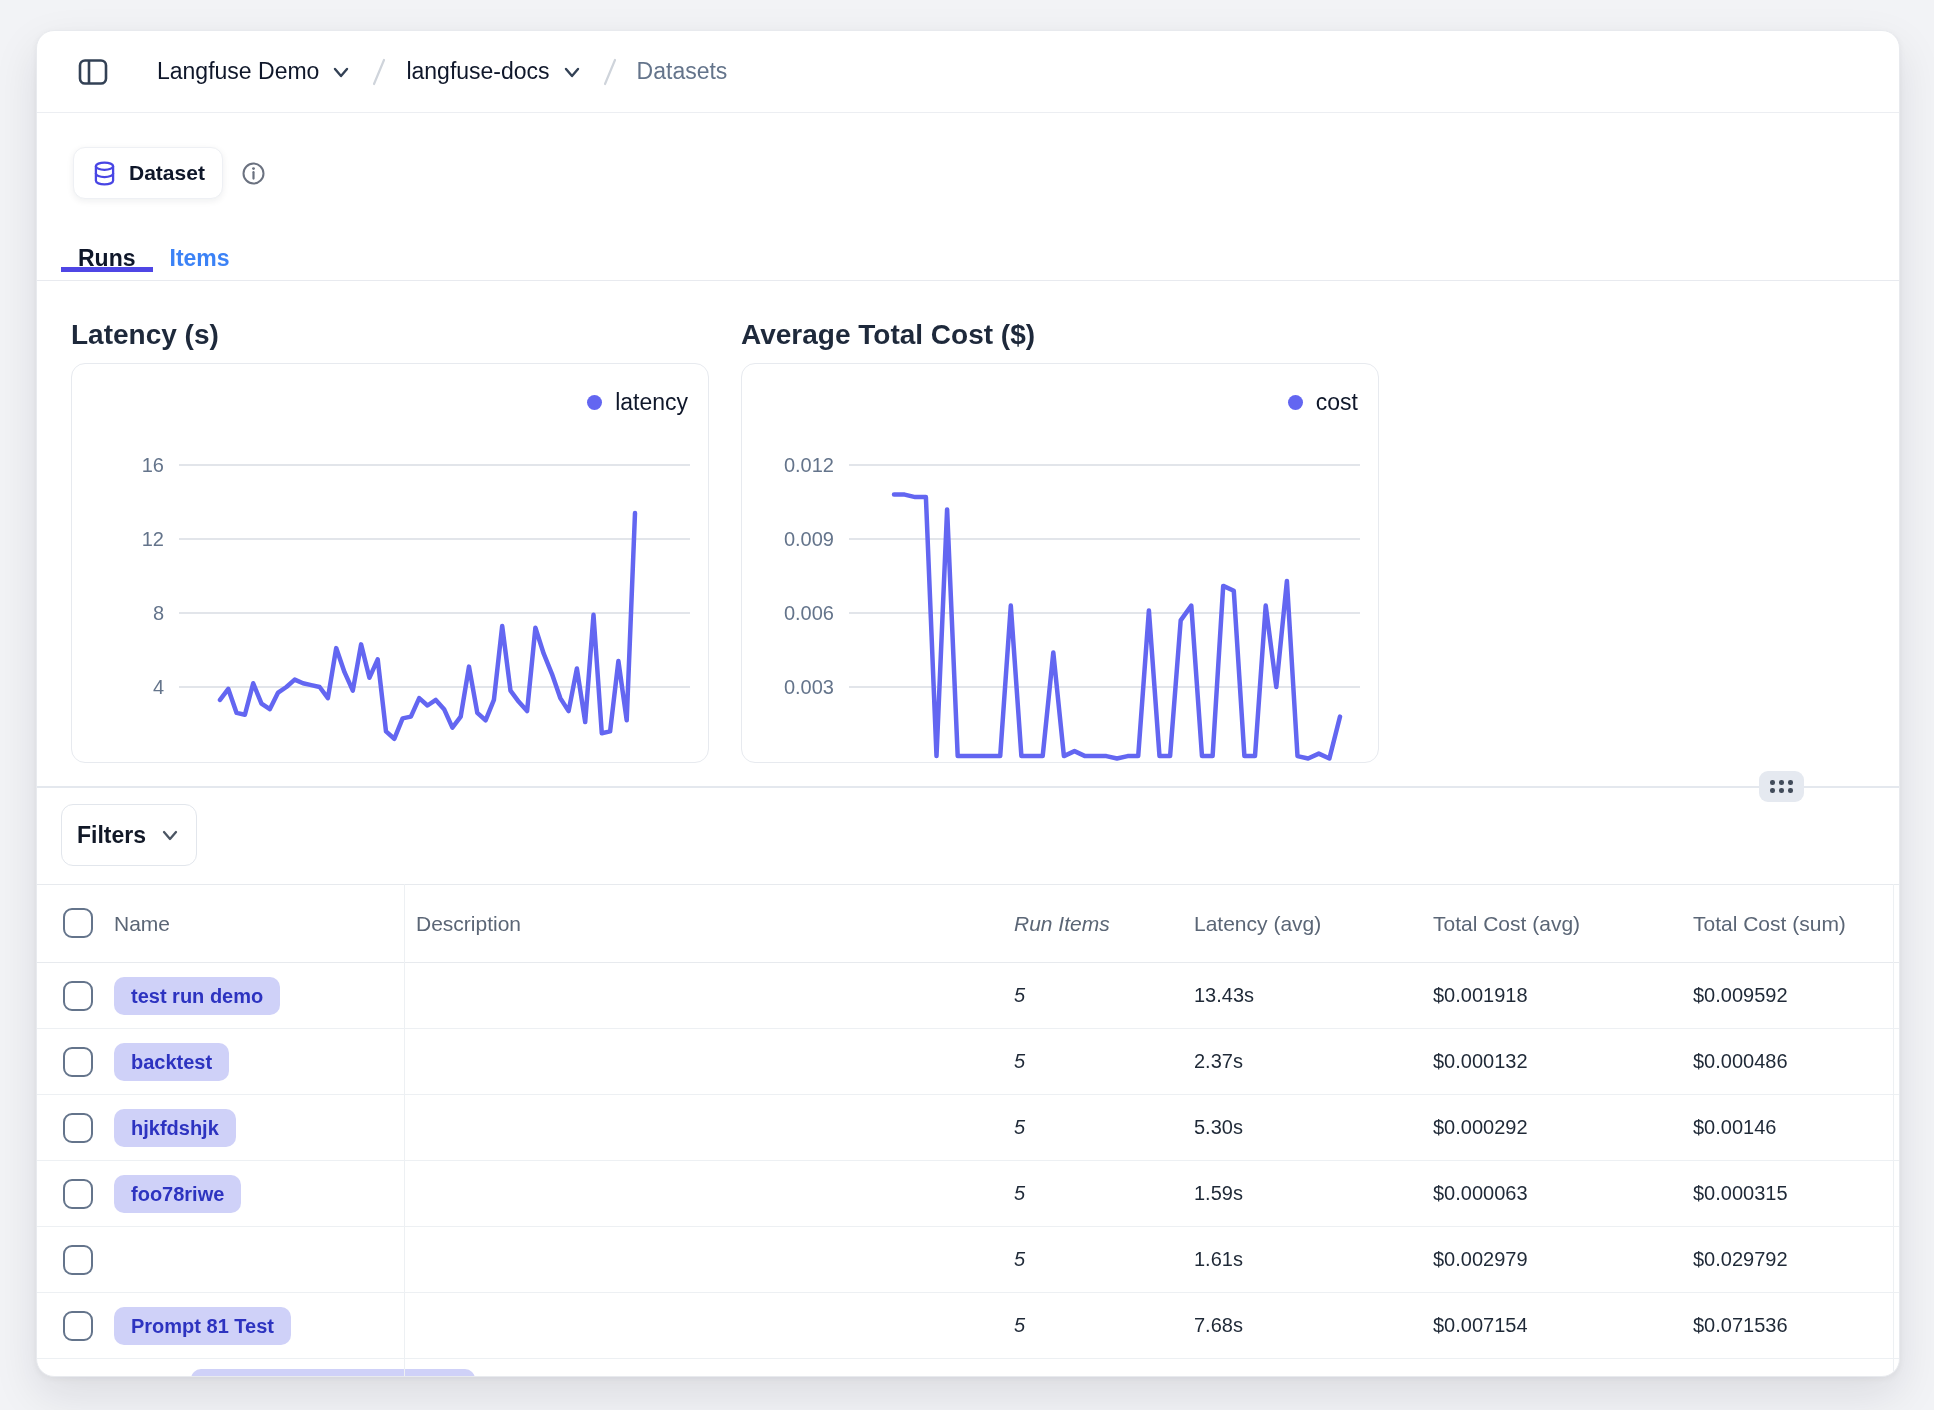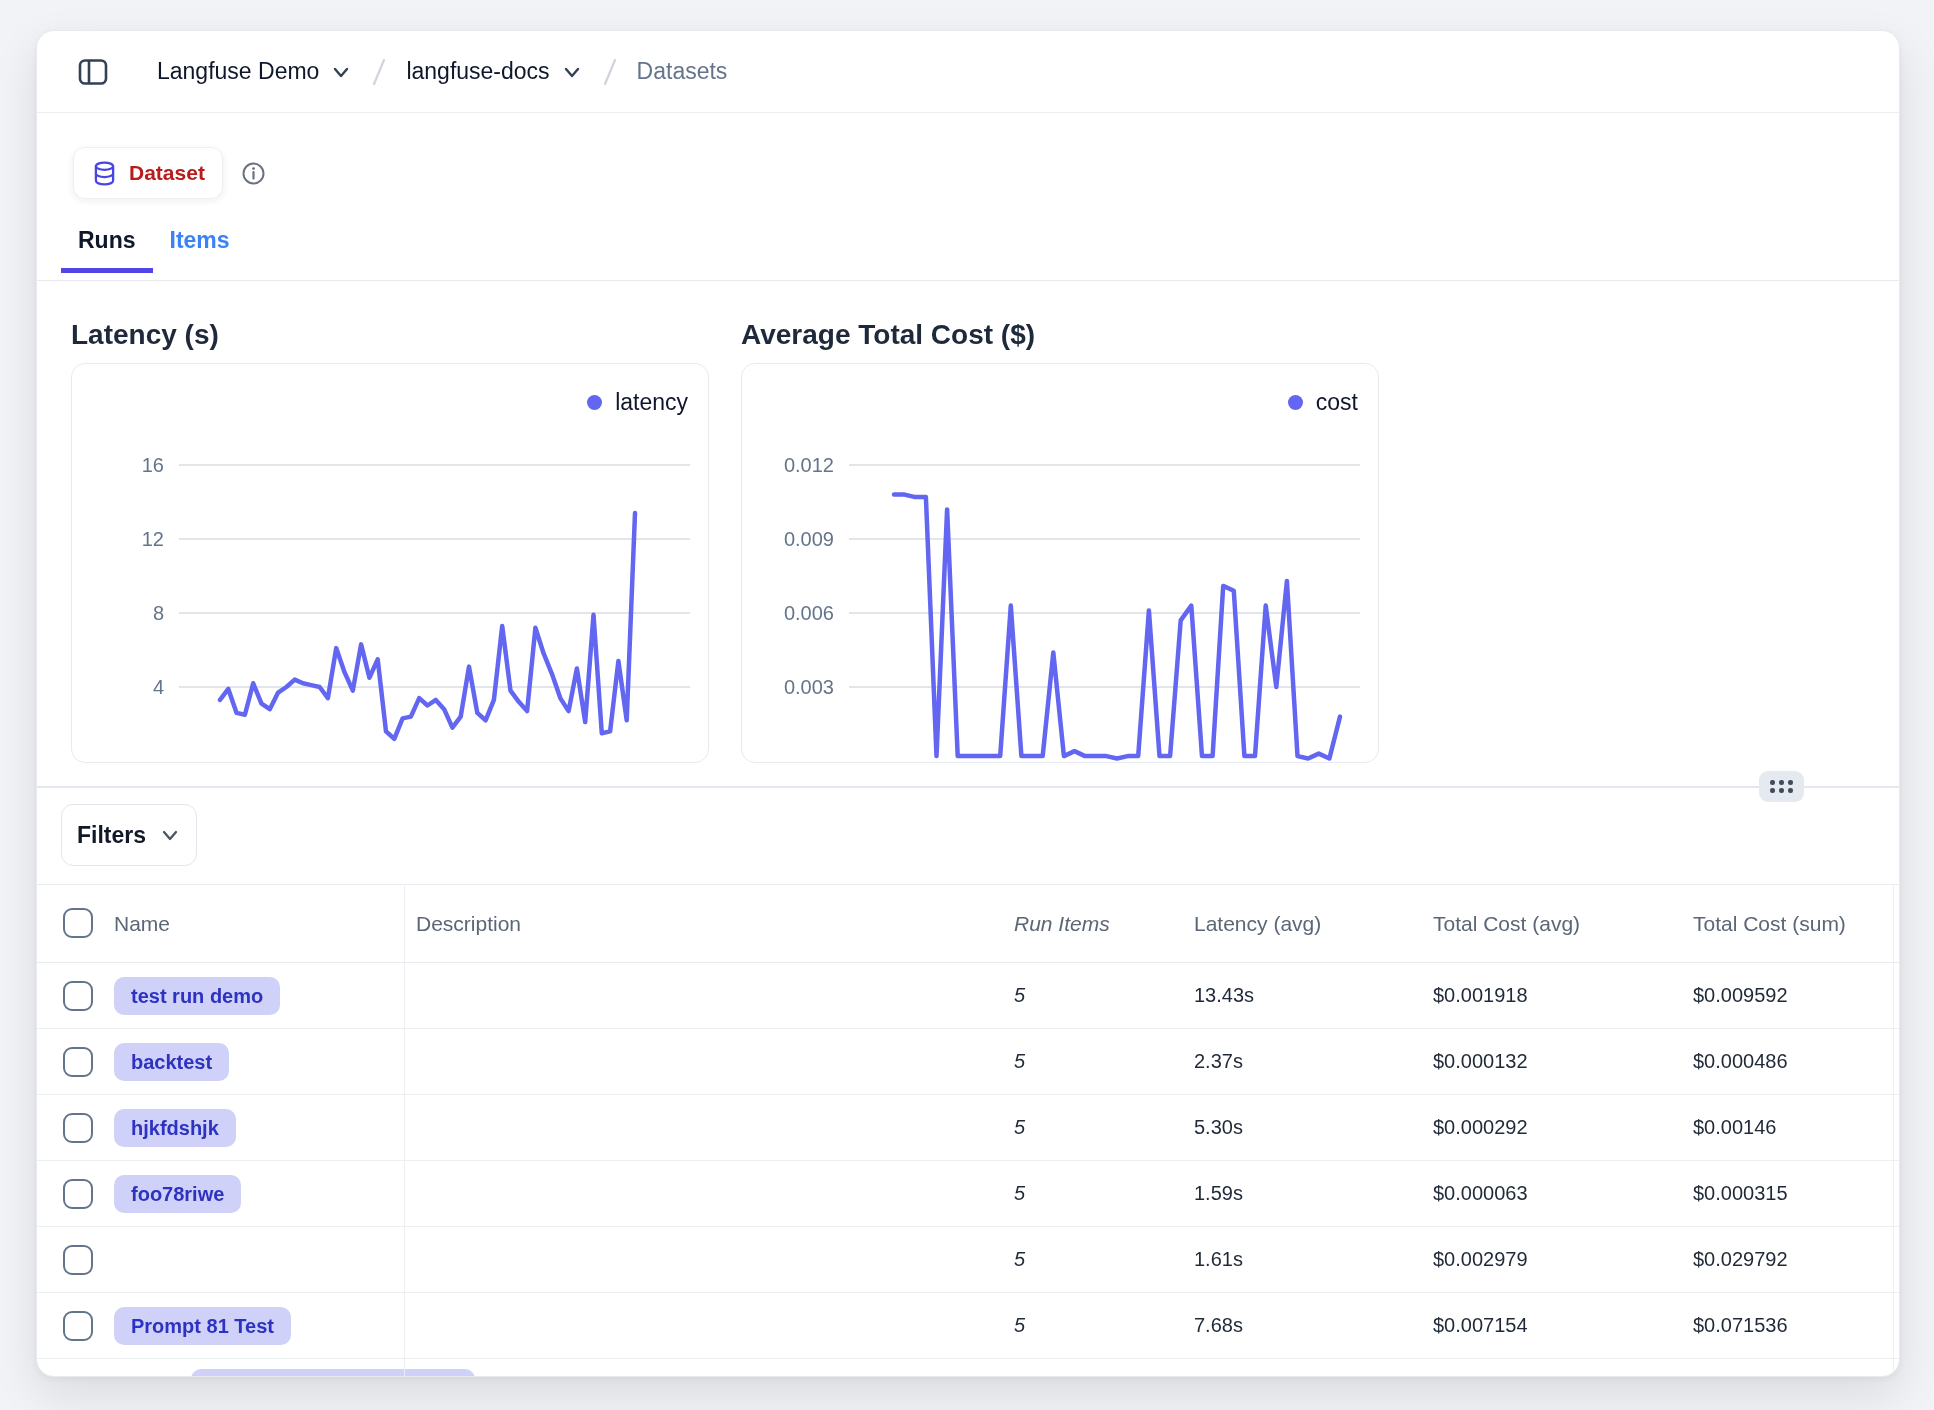--- a/index.html
+++ b/index.html
@@ -15,26 +15,26 @@
   .panel-btn{width:36px;height:36px;display:flex;align-items:center;justify-content:center;cursor:pointer;}
   .crumb{font-size:23px;color:#0f172a;font-weight:500;display:flex;align-items:center;gap:11px;cursor:pointer;}
   .crumb.first{margin-left:46px;}
   .crumb-muted{font-size:23px;color:#64748b;font-weight:400;}
   .slash{margin:0 16px;display:flex;align-items:center;}
 
   
   .dataset-row{position:absolute;left:36px;top:116px;display:flex;align-items:center;gap:16px;height:52px;}
   .dataset-badge{display:flex;align-items:center;gap:11px;padding:0 17px;height:50px;background:#fff;
     border:1px solid #eef0f4;border-radius:12px;box-shadow:0 2px 7px rgba(15,23,42,.07);
-    font-size:21px;font-weight:700;color:#b91c1c;}
+    font-size:21px;font-weight:700;color:#0f172a;}
   .page-title{font-size:31px;font-weight:700;color:#1f2937;letter-spacing:-.3px;}
   .info-icon{display:flex;align-items:center;margin-left:2px;cursor:pointer;}
 
   
-  .tabs{position:absolute;left:24px;top:184px;display:flex;height:58px;}
+  .tabs{position:absolute;left:24px;top:192px;display:flex;height:58px;align-items:center;}
   .tab{padding:0 17px;font-size:23px;display:flex;align-items:flex-start;padding-top:12px;
     color:#3b82f6;font-weight:700;cursor:pointer;position:relative;box-sizing:border-box;}
   .tab.active{font-weight:600;color:#0f172a;}
   .tab.active::after{content:"";position:absolute;left:0;right:0;bottom:0;height:5px;background:#4f46e5;}
   .tabs-border{position:absolute;left:0;right:0;top:249px;height:1px;background:#e8eaef;}
 
   
   .chart-title{position:absolute;top:288px;font-size:28px;font-weight:600;color:#1e293b;}
   .chart-card{position:absolute;top:332px;width:638px;height:400px;background:#fff;
     border:1.5px solid #e7eaef;border-radius:14px;box-sizing:border-box;overflow:hidden;}

